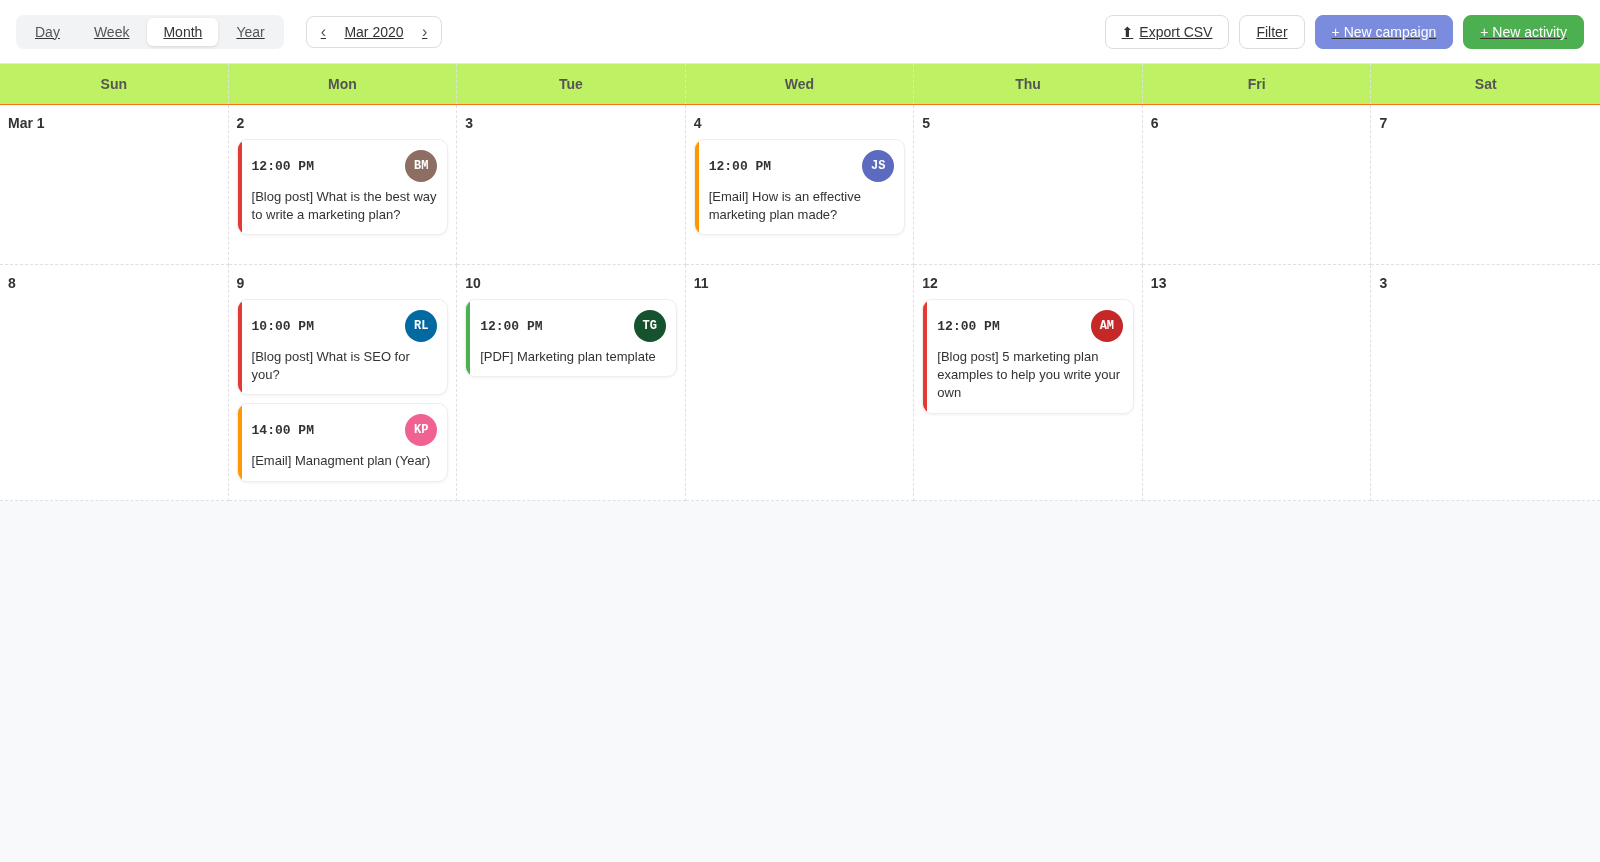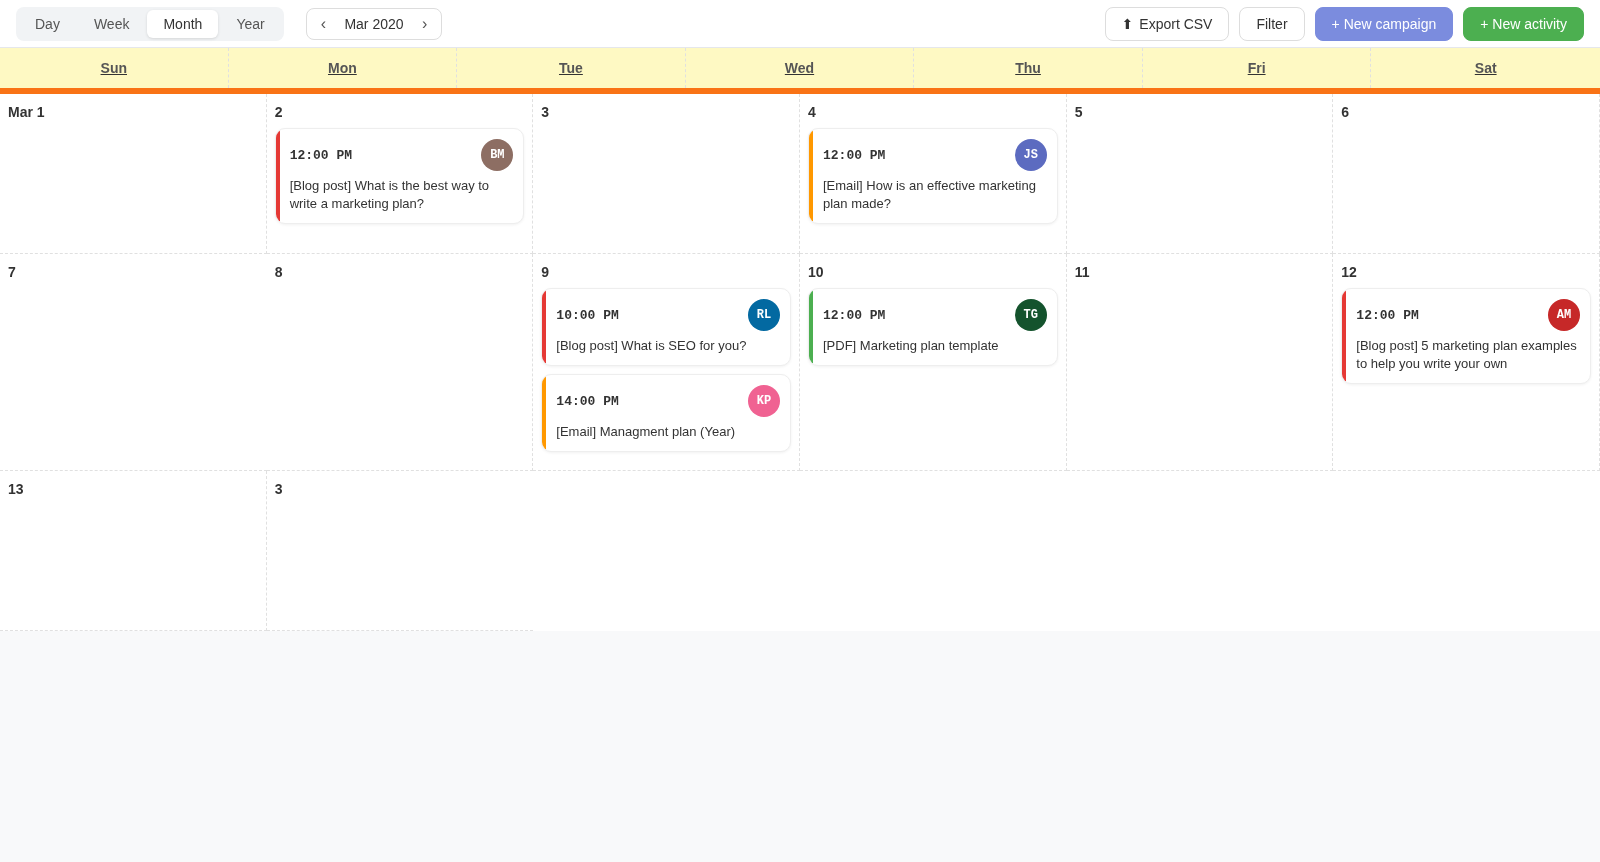--- a/index.html
+++ b/index.html
@@ -2,21 +2,22 @@
 <html><head>
   <meta charset="utf-8">
   <style>
     * { box-sizing: border-box; margin: 0; padding: 0; }
     body { font-family: -apple-system, BlinkMacSystemFont, 'Segoe UI', sans-serif; background: #f8f9fa; color: #333; }
 
     .toolbar {
       display: flex; align-items: center; gap: 10px;
       padding: 10px 16px; background: #fff;
       border-bottom: 1px solid #e5e7eb;
-      height: 48px;
+      height: 64px;
+      text-decoration: underline;
     }
     .view-tabs {
       display: flex; background: #f1f3f5; border-radius: 8px; padding: 3px; gap: 2px;
     }
     .view-tab {
       padding: 6px 16px; border-radius: 6px; cursor: pointer; font-size: 14px; font-weight: 500;
       border: none; background: transparent; color: #555;
     }
     .view-tab.active {
       background: #fff; color: #333; box-shadow: 0 1px 3px rgba(0,0,0,0.12);
@@ -39,30 +40,30 @@
       background: #7b8cde; border-color: #7b8cde; color: #fff; border-radius: 8px;
     }
     .btn-new-activity {
       background: #4caf50; border-color: #4caf50; color: #fff; border-radius: 8px;
     }
 
     .calendar-wrapper { padding: 0; background: #fff; }
 
     .calendar-header {
       display: grid; grid-template-columns: repeat(7, 1fr);
-      background: #fef9c3; border-bottom: 6px solid #f97316; text-decoration: underline;
+      background: #bef264; border-bottom: 1px solid #f97316;
     }
     .cal-day-header {
       text-align: center; padding: 12px 0; font-size: 14px; font-weight: 600; color: #555;
       border-right: 1px dashed #e0e0e0;
     }
     .cal-day-header:last-child { border-right: none; }
 
     .calendar-grid {
-      display: grid; grid-template-columns: repeat(6, 1fr);
+      display: grid; grid-template-columns: repeat(7, 1fr);
     }
     .cal-cell {
       min-height: 160px; border-right: 1px dashed #e0e0e0; border-bottom: 1px dashed #e0e0e0;
       padding: 10px 8px; background: #fff; vertical-align: top; position: relative;
     }
     .cal-cell:nth-child(7n) { border-right: none; }
 
     .cell-date {
       font-size: 14px; font-weight: 600; color: #333; margin-bottom: 8px;
     }

